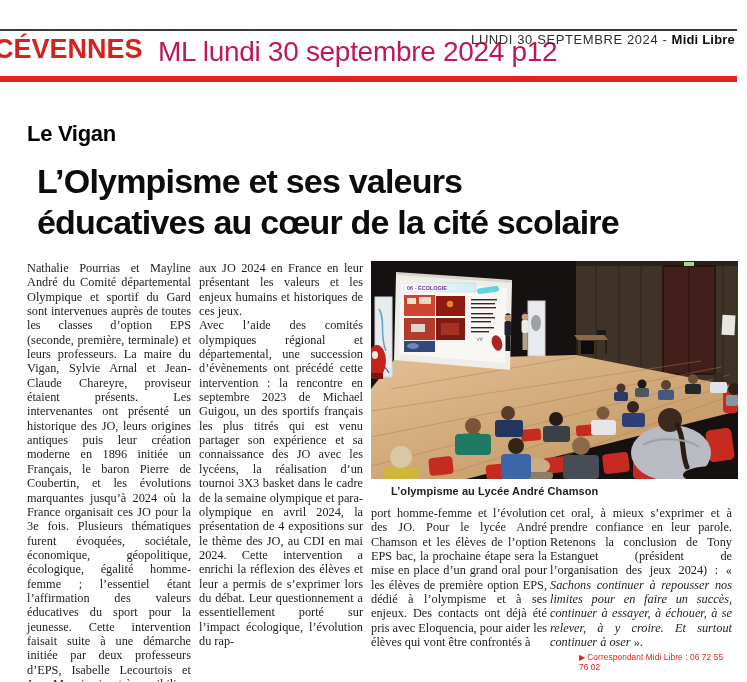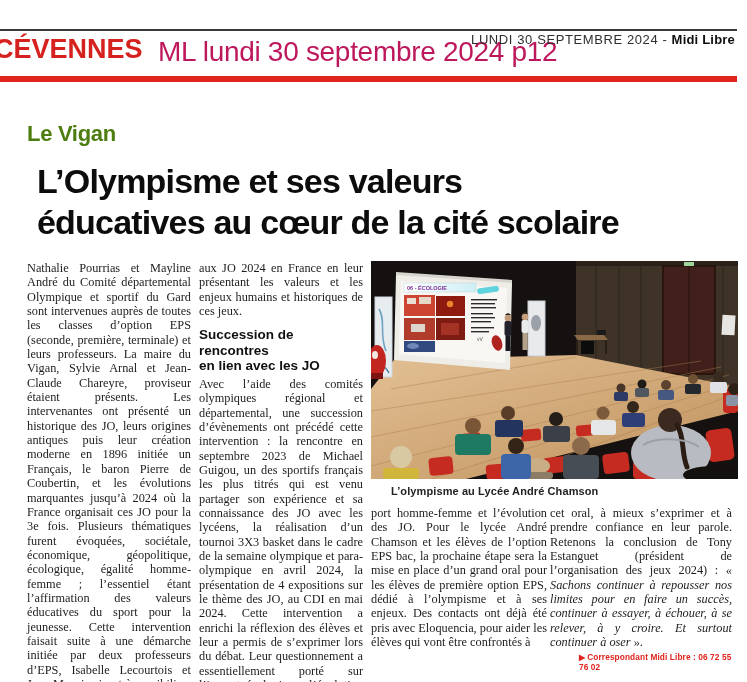--- a/index.html
+++ b/index.html
@@ -18,21 +18,21 @@
     letter-spacing:-0.3px;white-space:nowrap;
   }
   .dateline{
     position:absolute;top:32px;right:12px;font-size:13px;letter-spacing:0.6px;color:#2e2e2e;
     white-space:nowrap;
   }
   .dateline b{color:#0f0f0f;letter-spacing:0.2px;}
   .red-rule{position:absolute;top:76px;left:0;width:737px;height:6px;background:#e2241e;}
   
   .kicker{
-    position:absolute;left:27px;top:121px;font-size:22px;font-weight:700;color:#4d7c0f;
+    position:absolute;left:27px;top:121px;font-size:22px;font-weight:700;color:#000000;
     letter-spacing:-0.3px;
   }
   .headline{
     position:absolute;left:25px;top:149px;font-size:34px;line-height:41px;font-weight:700;
     color:#0c0c0c;letter-spacing:-0.8px;white-space:pre-line;
   }
   
   .content{
     position:absolute;left:27px;top:261px;width:708px;display:flex;gap:8px;
   }
@@ -49,21 +49,21 @@
   .photo-frame{width:367px;height:218px;display:block;}
   .caption{
     font-size:11px;font-weight:700;color:#222;margin-top:6px;letter-spacing:0.1px;margin-left:20px;
   }
   .subcols{display:flex;gap:3px;margin-top:9px;}
   .subcol-a{width:176px;flex:0 0 auto;}
   .subcol-b{width:182px;flex:0 0 auto;}
   .italic{font-style:italic;}
   .correspondent{
     margin-top:3px;color:#e0221c;font-family:"Liberation Sans",sans-serif;
-    font-size:8.3px;font-weight:700;letter-spacing:0.1px;padding-left:29px;
+    font-size:8.3px;font-weight:400;letter-spacing:0.1px;padding-left:29px;
   }
   .arrow{font-size:8px;margin-right:2px;}
 </style>
 </head>
 <body>
 
 <div class="thin-rule"></div>
 <div class="section-title">CÉVENNES</div>
 <div class="annotation">ML lundi 30 septembre 2024 p12</div>
 <div class="dateline"><span>LUNDI 30 SEPTEMBRE 2024 - </span><b>Midi Libre</b></div>
@@ -72,22 +72,20 @@
 <div class="kicker">Le Vigan</div>
 <h1 class="headline" style="margin:12px;">L’Olympisme et ses valeurs
 éducatives au cœur de la cité scolaire</h1>
 
 <div class="content">
 
   <div class="col-narrow bodytext">Nathalie Pourrias et Mayline André du Comité départemental Olympique et sportif du Gard sont intervenues auprès de toutes les classes d’option EPS (seconde, première, terminale) et leurs professeurs. La maire du Vigan, Sylvie Arnal et Jean-Claude Chareyre, proviseur étaient présents. Les intervenantes ont présenté un historique des JO, leurs origines antiques puis leur création moderne en 1896 initiée un Français, le baron Pierre de Coubertin, et les évolutions marquantes jusqu’à 2024 où la France organisait ces JO pour la 3e fois. Plusieurs thématiques furent évoquées, sociétale, économique, géopolitique, écologique, égalité homme-femme ; l’essentiel étant l’affirmation des valeurs éducatives du sport pour la jeunesse. Cette intervention faisait suite à une démarche initiée par deux professeurs d’EPS, Isabelle Lecourtois et Jean Mazuir visant à sensibiliser les élèves</div>
 
   <div class="col-narrow">
     <div class="bodytext">aux JO 2024 en France en leur présentant les valeurs et les enjeux humains et historiques de ces jeux.</div>
-    <div class="subhead">Succession de rencontres
-en lien avec les JO</div>
     <div class="bodytext">Avec l’aide des comités olympiques régional et départemental, une succession d’évènements ont précédé cette intervention : la rencontre en septembre 2023 de Michael Guigou, un des sportifs français les plus titrés qui est venu partager son expérience et sa connaissance des JO avec les lycéens, la réalisation d’un tournoi 3X3 basket dans le cadre de la semaine olympique et para-olympique en avril 2024, la présentation de 4 expositions sur le thème des JO, au CDI en mai 2024. Cette intervention a enrichi la réflexion des élèves et leur a permis de s’exprimer lors du débat. Leur questionnement a essentiellement porté sur l’impact écologique, l’évolution du rap-</div>
   </div>
 
   <div class="col-right">
 
     <svg class="photo-frame" viewBox="0 0 367 218" aria-hidden="true">
       <defs>
         <linearGradient id="wood" x1="0" y1="0" x2="1" y2="1">
           <stop offset="0" stop-color="#e2c094"></stop>
           <stop offset="1" stop-color="#bf905c"></stop>

